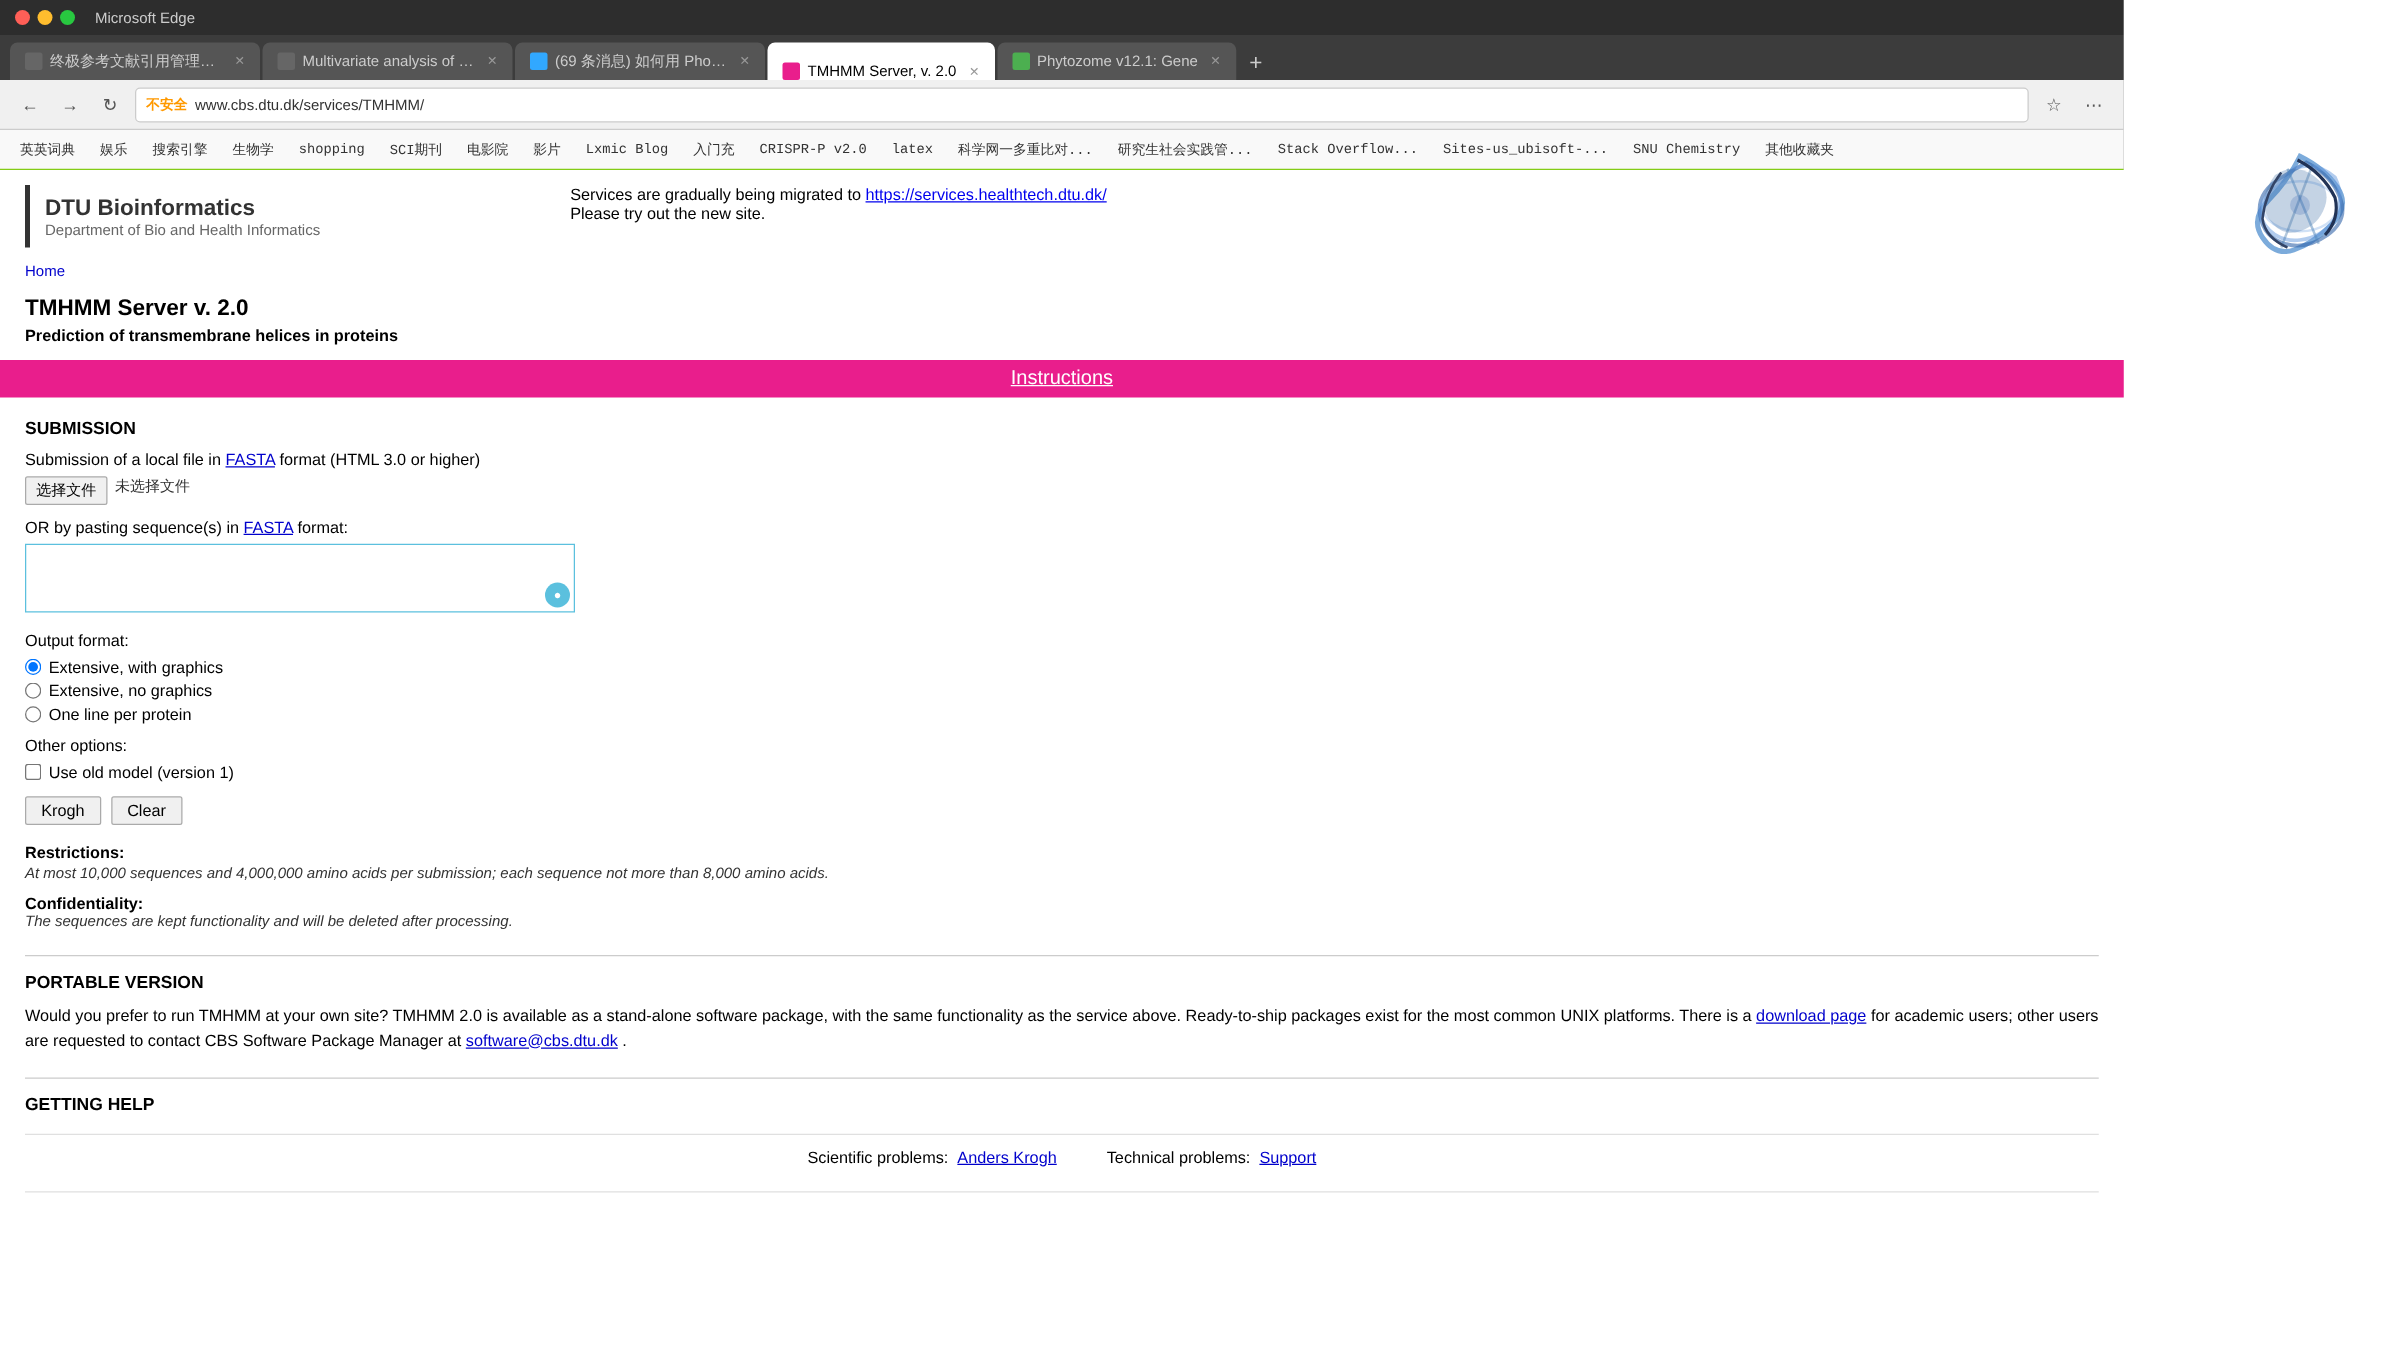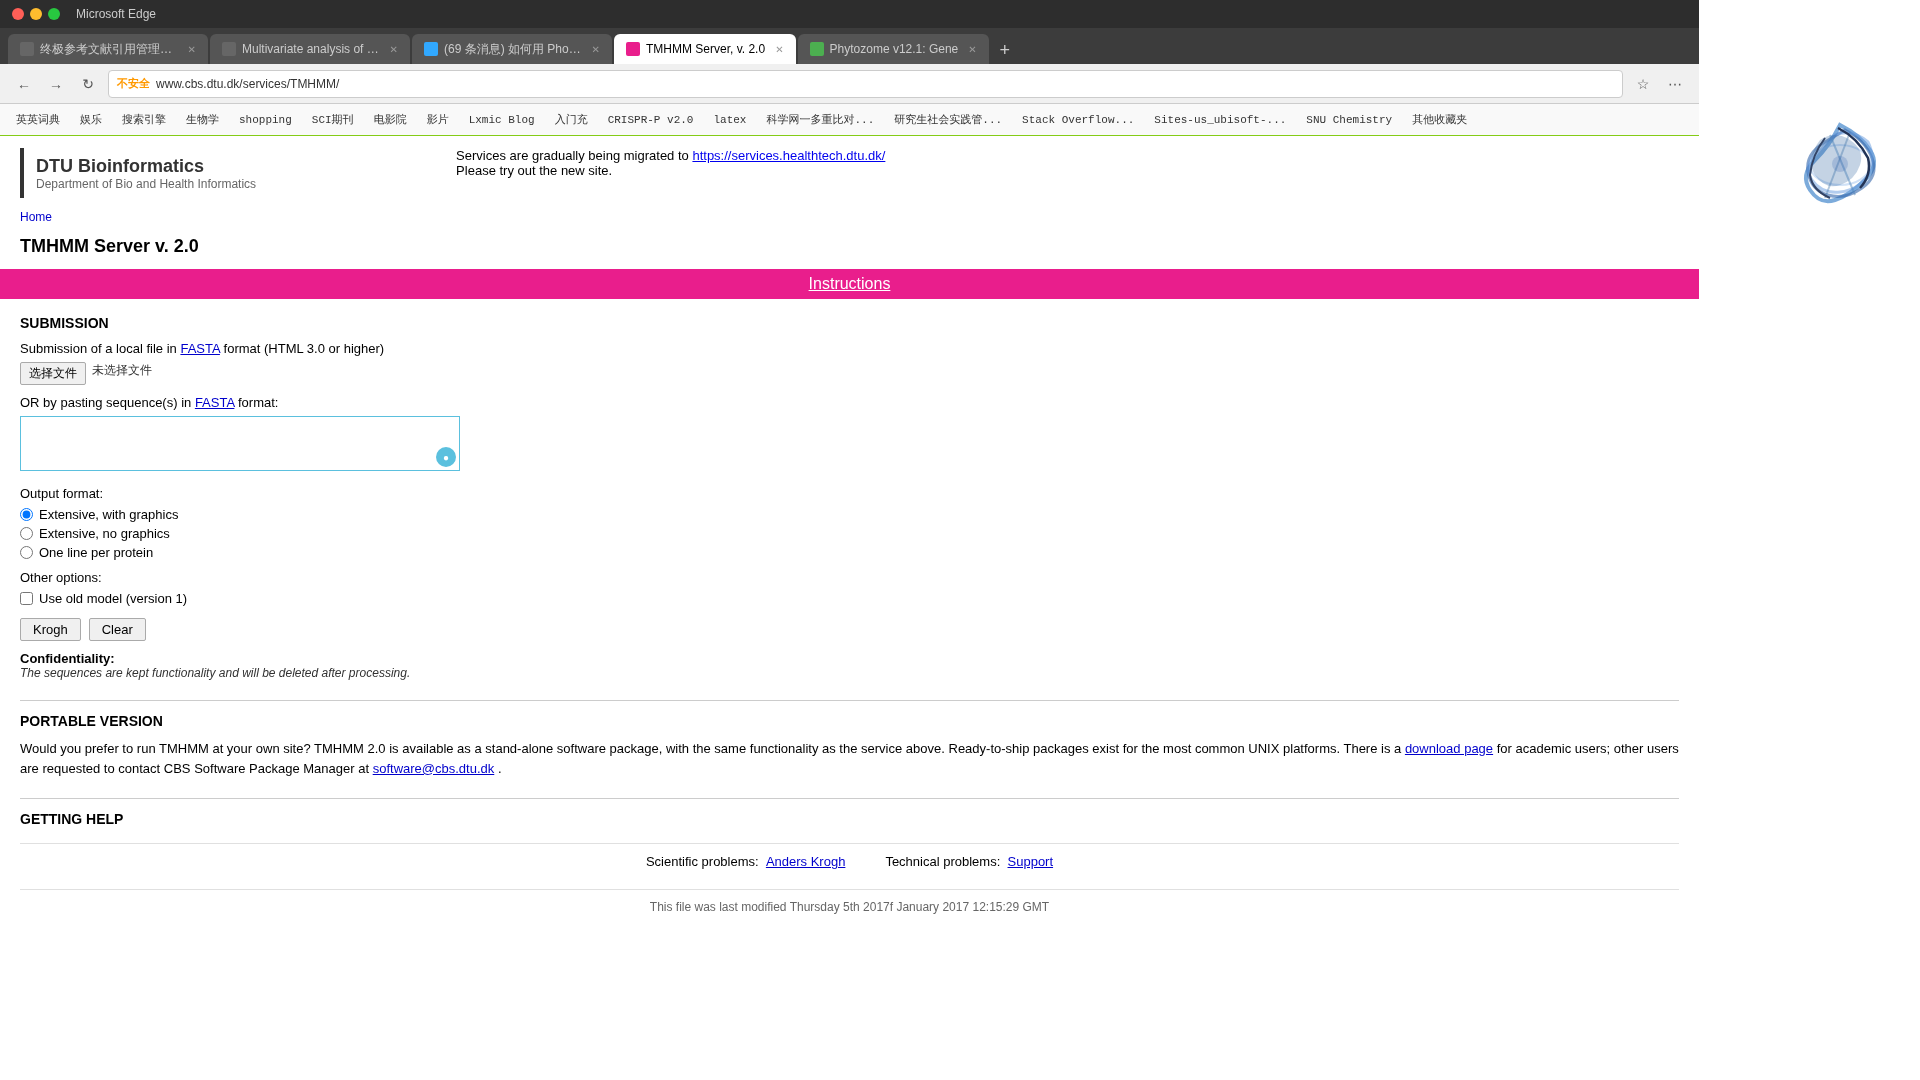--- a/index.html
+++ b/index.html
@@ -8,21 +8,21 @@
     .traffic-lights { display: flex; gap: 6px; }
     .tl { width: 12px; height: 12px; border-radius: 50%; }
     .tl-red { background: #ff5f57; }
     .tl-yellow { background: #ffbd2e; }
     .tl-green { background: #28c840; }
     .title-bar-text { color: #ccc; font-size: 12px; margin-left: 8px; }
 
     
     .tab-bar { background: #3c3c3c; height: 36px; display: flex; align-items: flex-end; padding: 0 8px; }
     .tab { height: 30px; padding: 0 12px; display: flex; align-items: center; gap: 6px; font-size: 12px; color: #ccc; background: #555; border-radius: 6px 6px 0 0; margin-right: 2px; cursor: pointer; max-width: 200px; }
-    .tab.active { background: #fff; color: #000; }
+    .tab.active { background: #fff; color: #000; align-items: flex-end; }
     .tab-favicon { width: 14px; height: 14px; background: #666; border-radius: 2px; flex-shrink: 0; }
     .tab-favicon.tmhmm { background: #e91e8c; }
     .tab-label { overflow: hidden; white-space: nowrap; text-overflow: ellipsis; max-width: 140px; }
     .tab-close { font-size: 10px; color: #999; margin-left: 4px; flex-shrink: 0; }
     .new-tab-btn { width: 28px; height: 28px; display: flex; align-items: center; justify-content: center; color: #ccc; font-size: 18px; cursor: pointer; }
 
     
     .address-bar { background: #f0f0f0; height: 40px; display: flex; align-items: center; padding: 0 12px; gap: 8px; border-bottom: 1px solid #ccc; }
     .nav-btn { width: 24px; height: 24px; display: flex; align-items: center; justify-content: center; color: #555; cursor: pointer; font-size: 14px; }
     .url-bar { flex: 1; height: 28px; background: #fff; border: 1px solid #ccc; border-radius: 4px; padding: 0 8px; font-size: 12px; display: flex; align-items: center; color: #333; }
@@ -231,20 +231,21 @@
           </svg>
         </div>
       </div>
 
       <div class="home-link">
         <a href="#">Home</a>
       </div>
 
       <div class="page-title-section">
         <h1>TMHMM Server v. 2.0</h1>
+        <h2>Prediction of transmembrane helices in proteins</h2>
       </div>
 
       <div class="instructions-bar">
         <a href="#">Instructions</a>
       </div>
 
       <div class="main-content">
 
         <div class="section-title">SUBMISSION</div>
 
@@ -286,20 +287,24 @@
             <input type="checkbox" id="oldmodel" style="">
             <label for="oldmodel">Use old model (version 1)</label>
           </div>
         </div>
 
         <div class="button-row">
           <button class="submit-btn">Krogh</button>
           <button class="clear-btn">Clear</button>
         </div>
 
+        <div class="restrictions-section">
+          <p><strong>Restrictions:</strong></p>
+          <p class="italic">At most 10,000 sequences and 4,000,000 amino acids per submission; each sequence not more than 8,000 amino acids.</p>
+        </div>
 
         <div class="confidentiality-section">
           <p><strong>Confidentiality:</strong></p>
           <p class="italic">The sequences are kept functionality and will be deleted after processing.</p>
         </div>
 
         <div class="portable-section">
           <div class="section-title">PORTABLE VERSION</div>
           <p>
             <span>Would you prefer to run TMHMM at your own site? TMHMM 2.0 is available as a stand-alone software package, with the same functionality as the service above. Ready-to-ship packages exist for the most common UNIX platforms. There is a</span>

